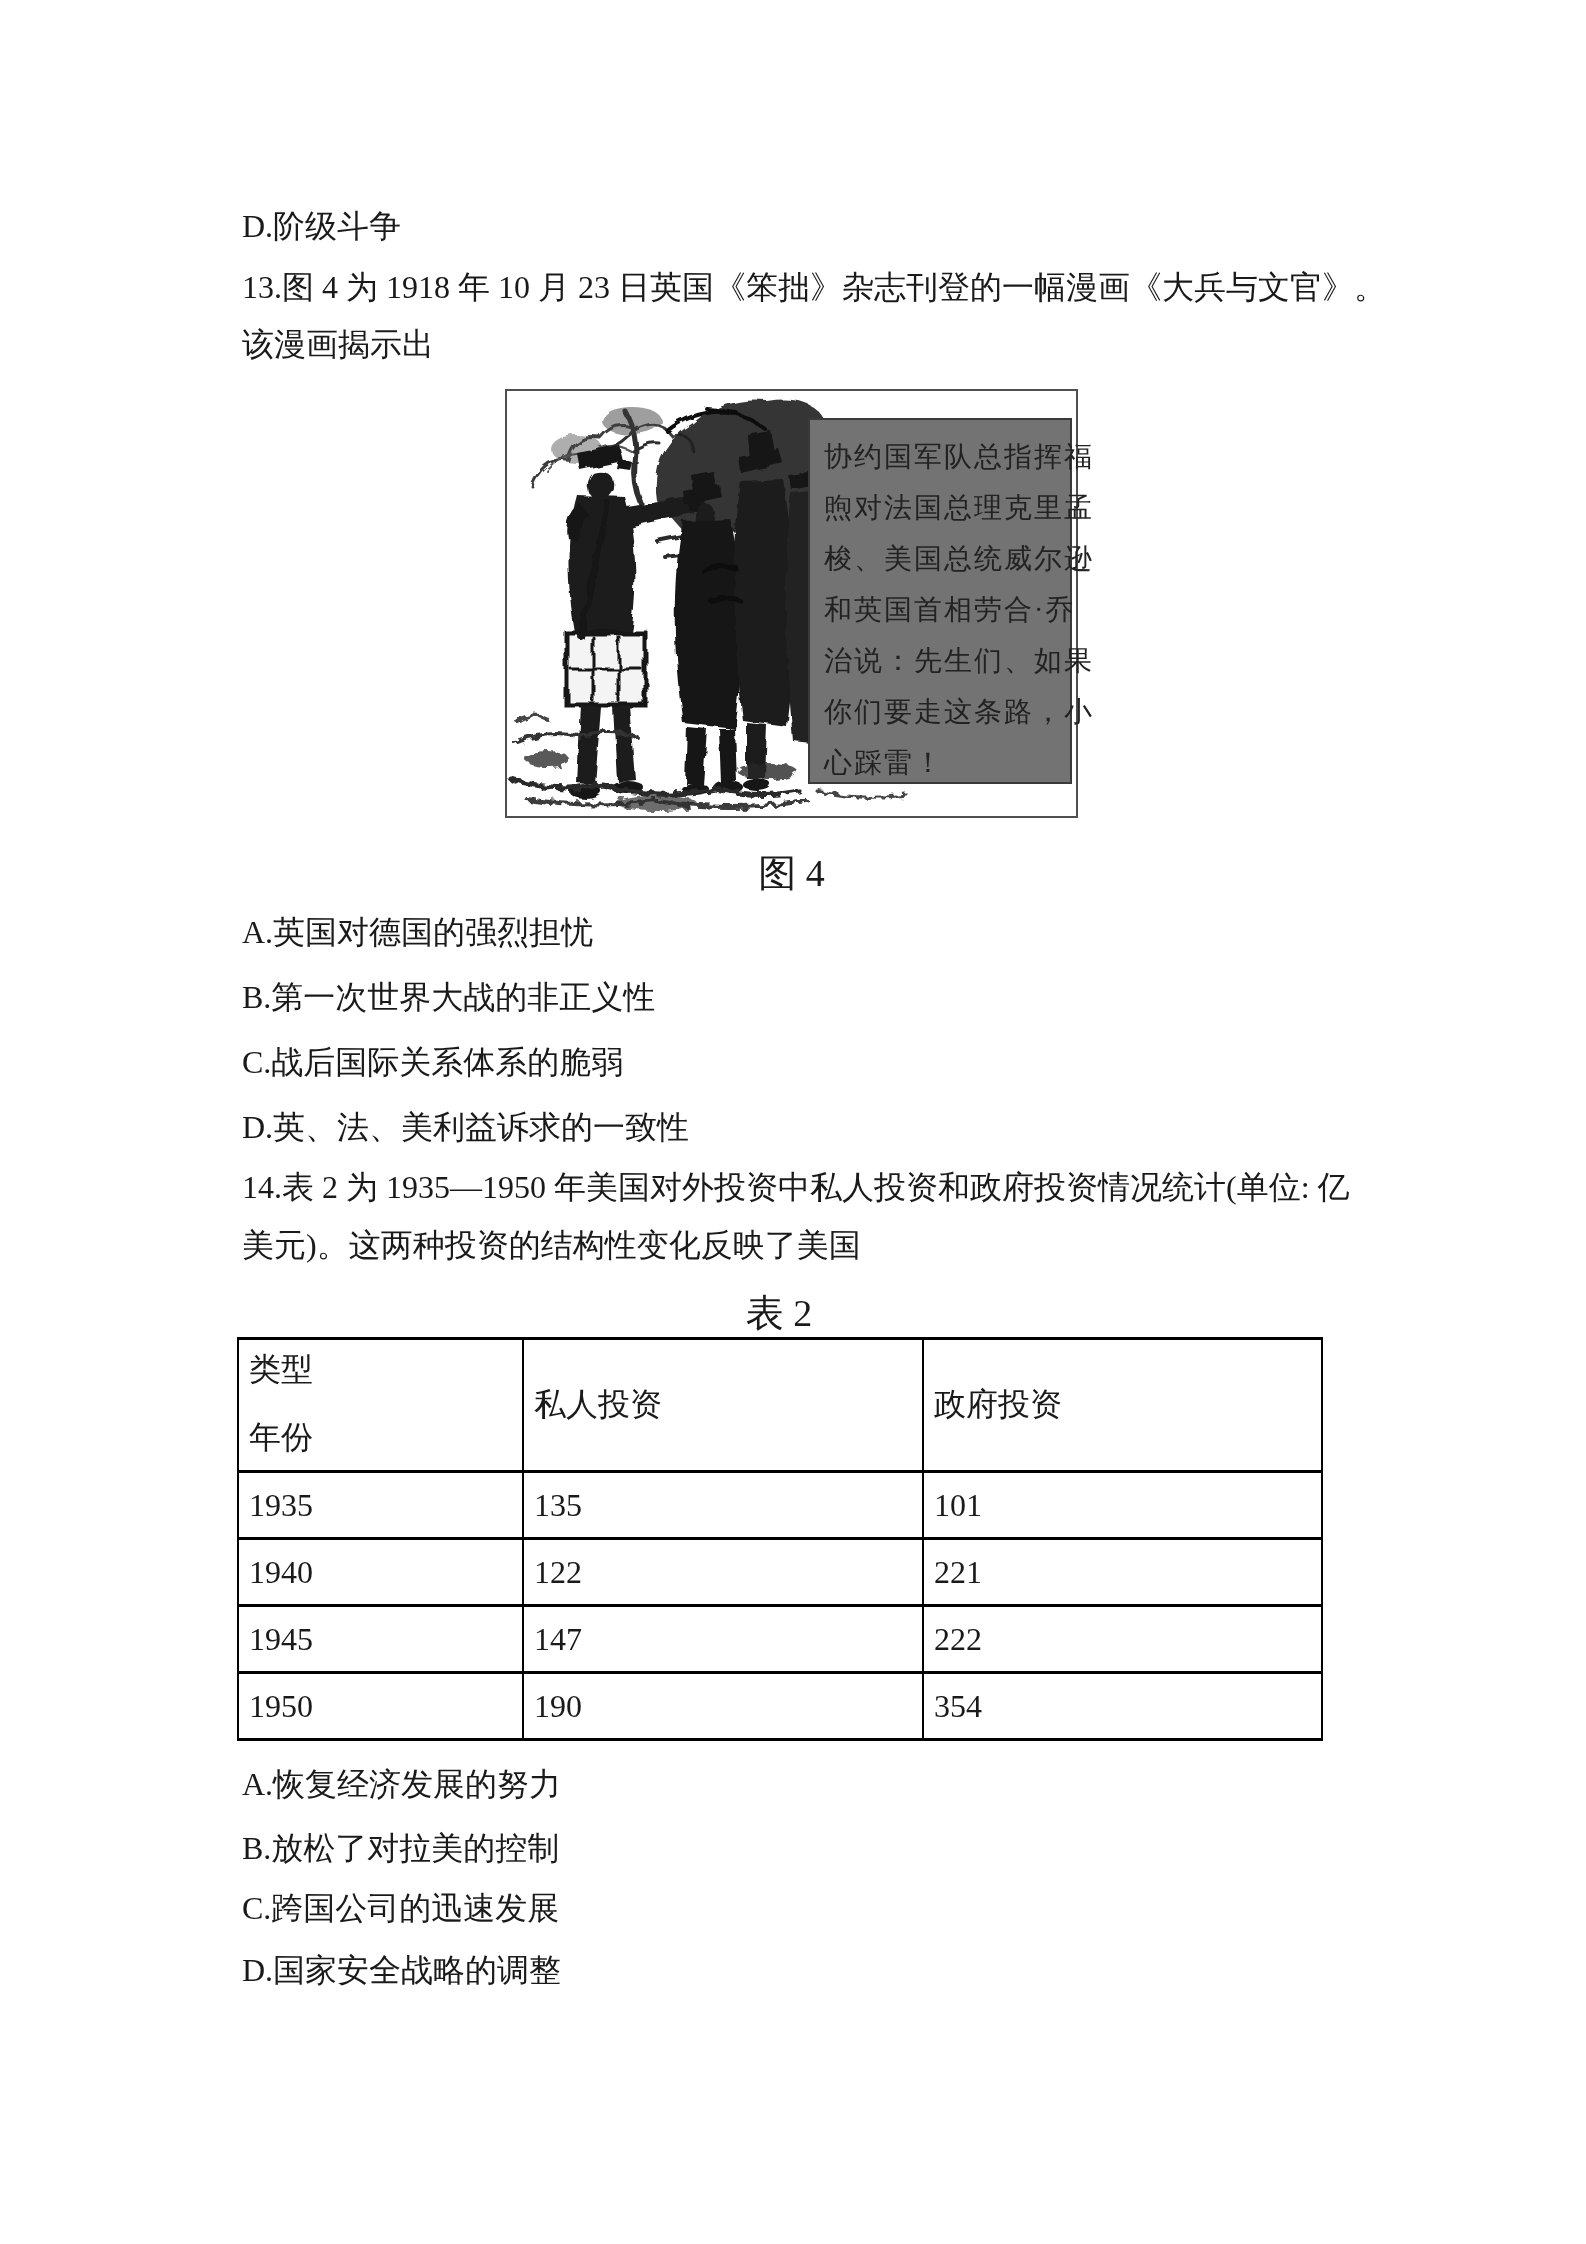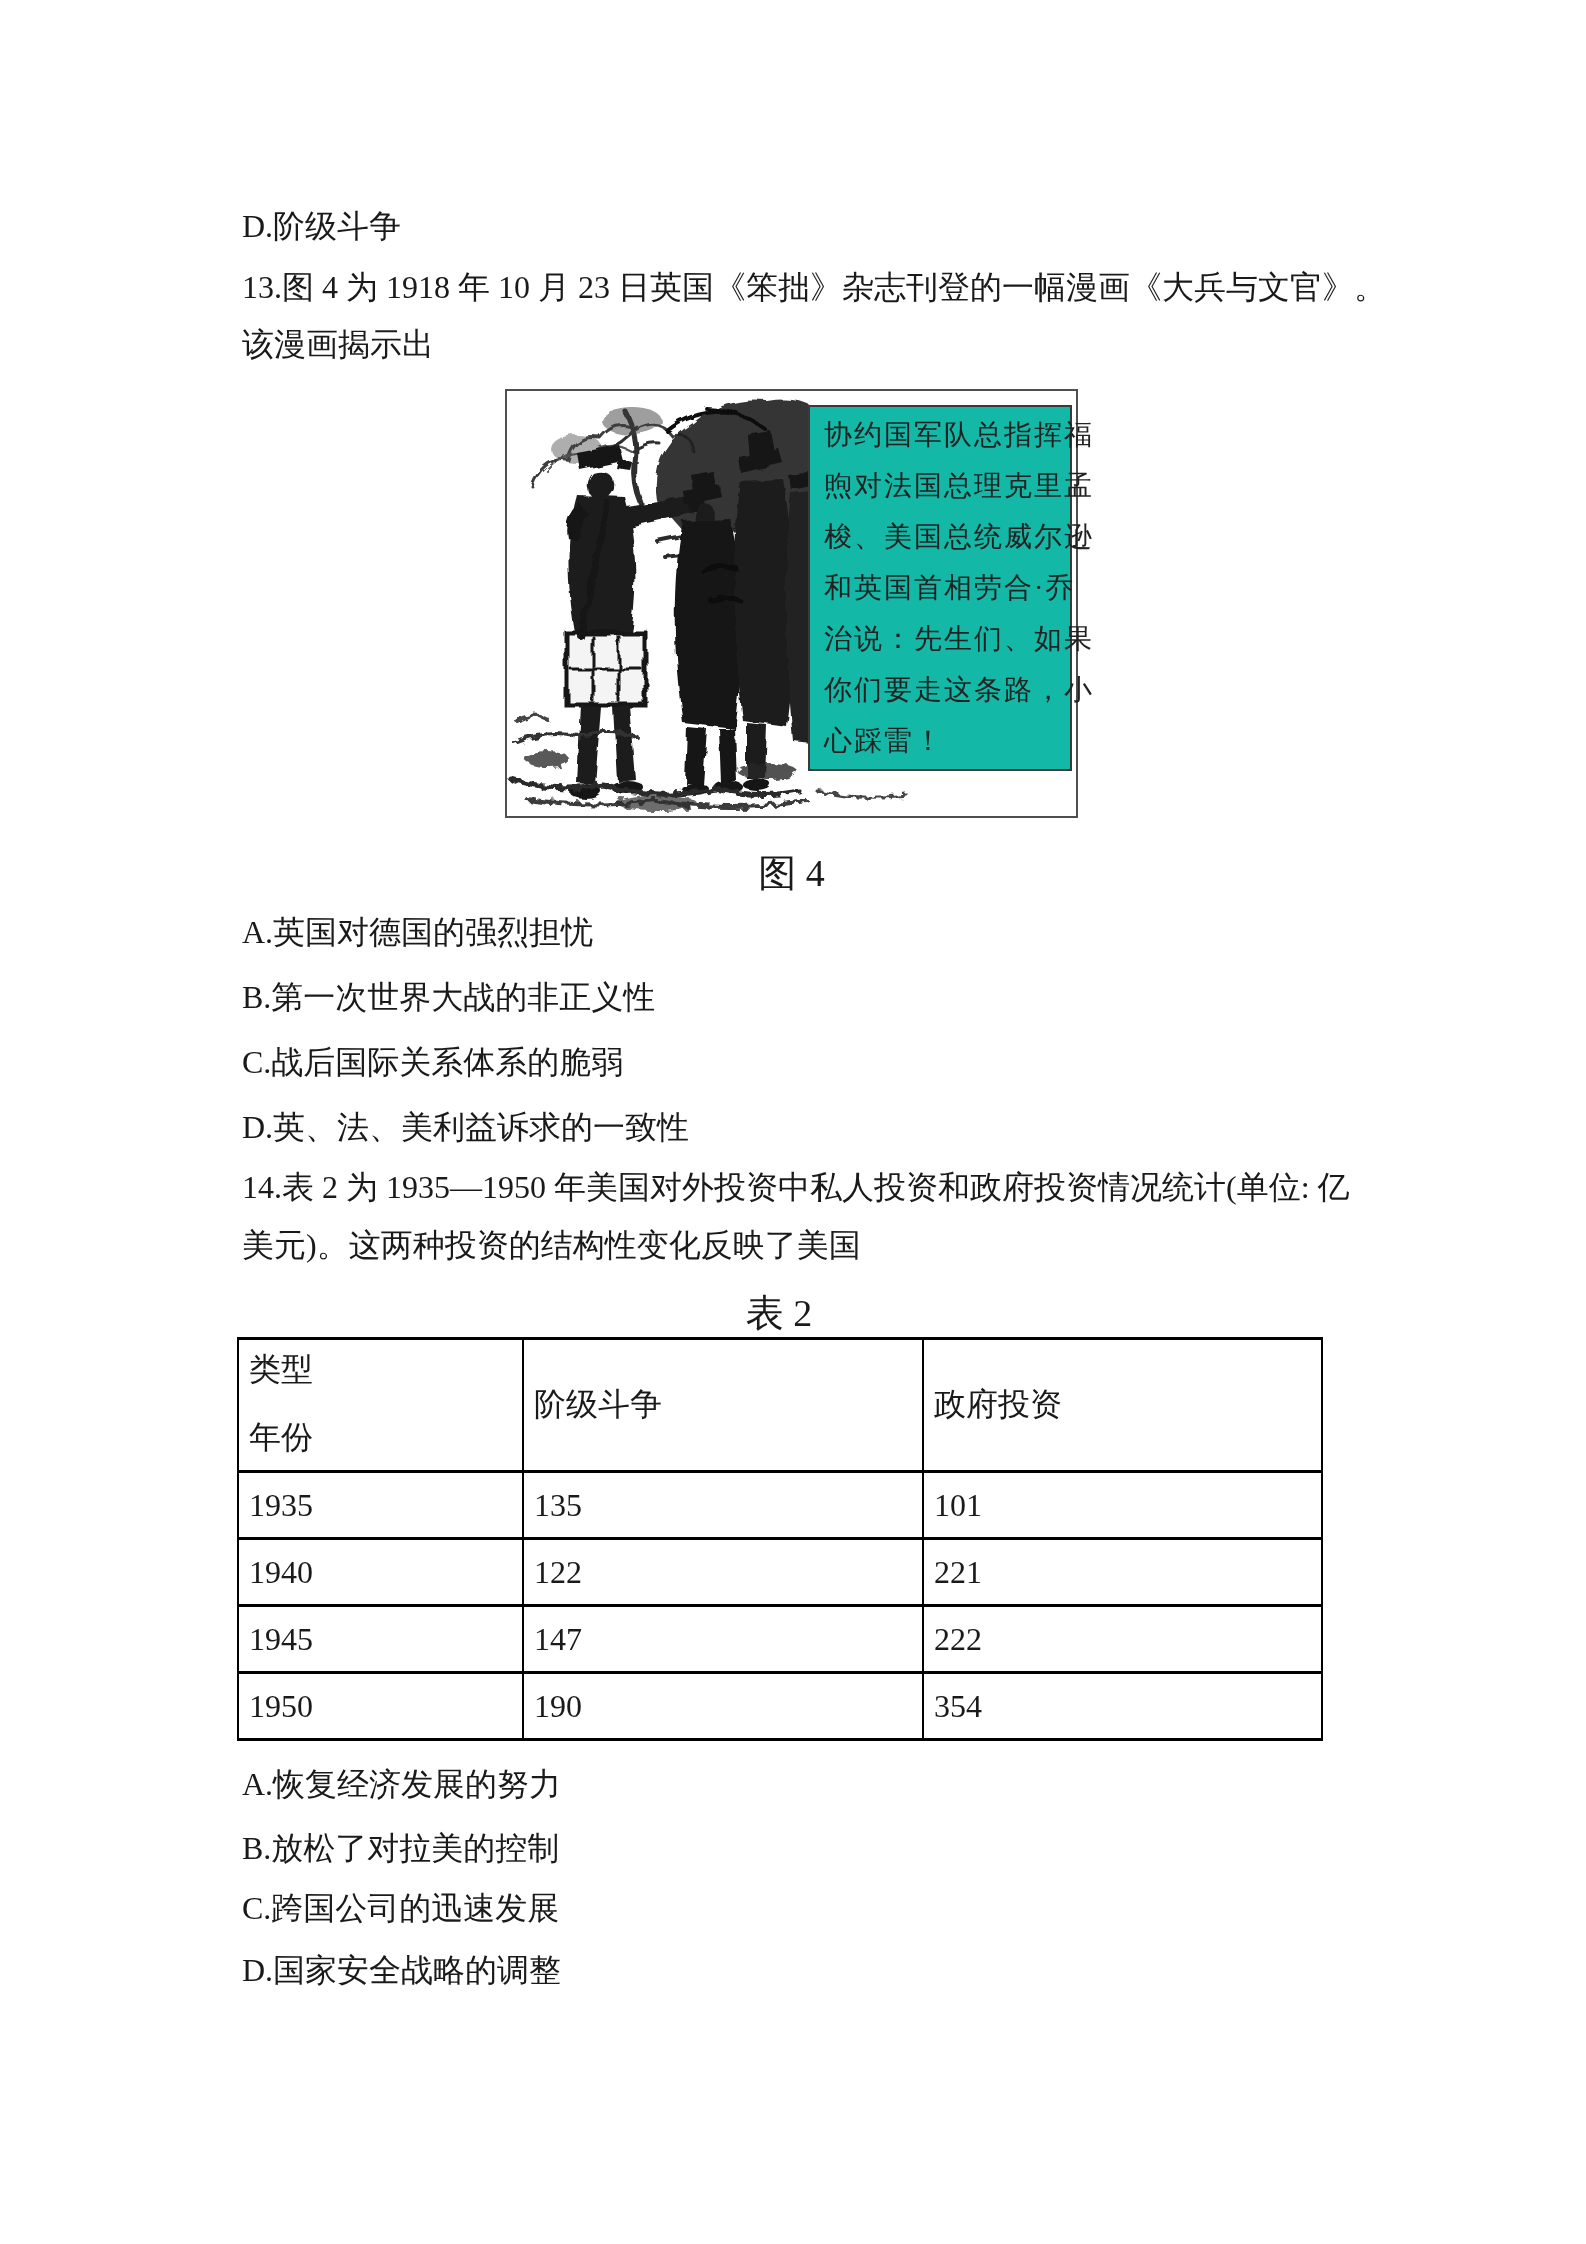--- a/index.html
+++ b/index.html
@@ -28,26 +28,26 @@
     position:absolute;
     left:505px;top:389px;
     width:573px;height:429px;
     border:2px solid #4f4f4f;
     box-sizing:border-box;
     background:#fff;
   }
   #cartoon-svg{position:absolute;left:0;top:0;width:100%;height:100%;}
   #speech-box{
     position:absolute;
-    left:301px;top:14px;
+    left:301px;top:27px;
     width:264px;height:366px;
     box-sizing:border-box;
     border:2px solid #3a3a3a;
-    background:#14b8a6;
-    padding:2px 0 0 14px;
+    background:#737373;
+    padding:11px 0 0 14px;
   }
   .speech-line{
     font-size:28px;
     line-height:51px;
     letter-spacing:2px;
     color:#222;
     white-space:pre;
   }
   
   #q14-table{
@@ -193,21 +193,21 @@
         <col style="width:399px">
       </colgroup>
     <tbody>
         <tr class="hdr-row">
       <td>
         <div class="corner-cell">
           <span>类型</span>
           <span>年份</span>
         </div>
       </td>
-      <td>阶级斗争</td>
+      <td>私人投资</td>
       <td>政府投资</td>
     </tr>
     <tr class="data-row">
       <td>1935</td>
       <td>135</td>
       <td>101</td>
     </tr>
     <tr class="data-row">
       <td>1940</td>
       <td>122</td>

